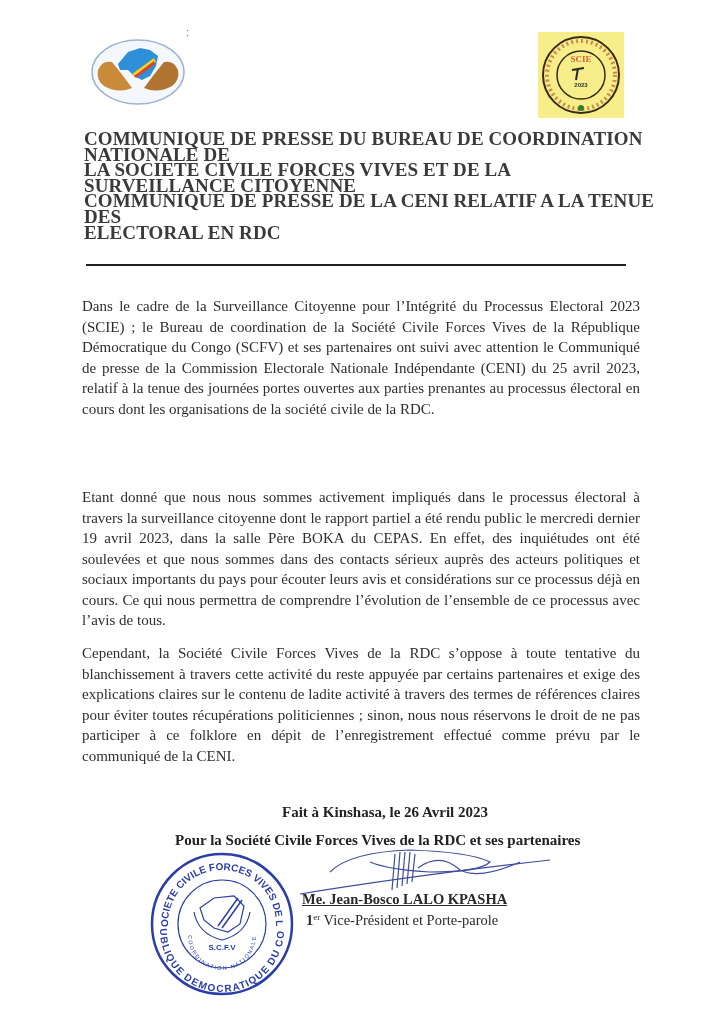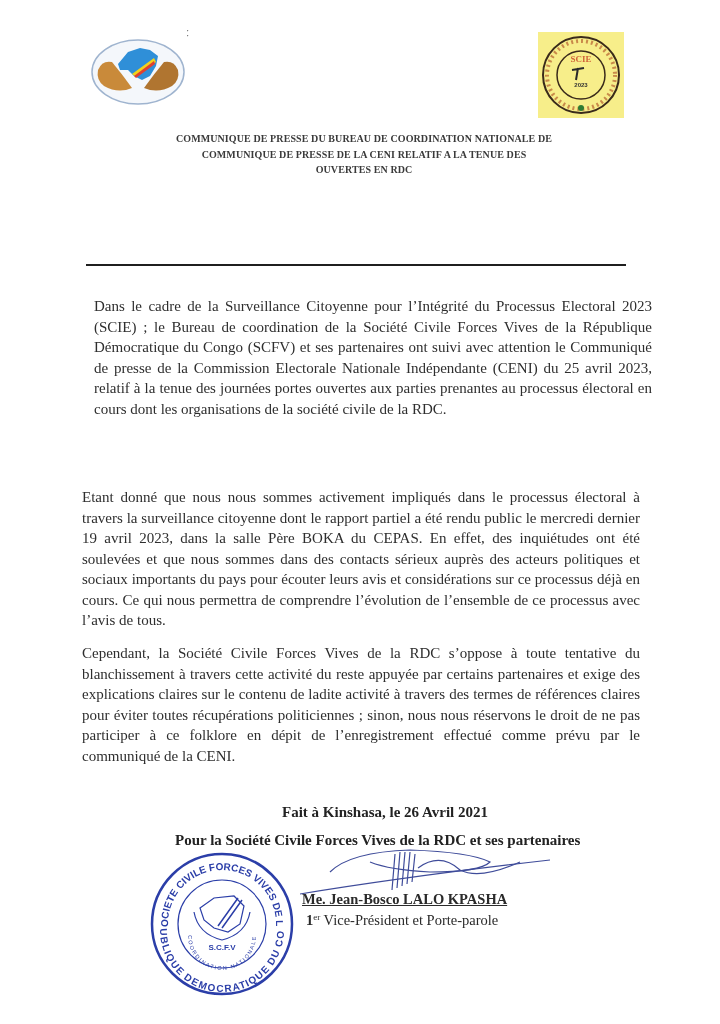--- a/index.html
+++ b/index.html
@@ -32,27 +32,27 @@
     }
     .logo-right {
       position: absolute;
       left: 538px;
       top: 32px;
       width: 86px;
       height: 86px;
     }
     .title {
       position: absolute;
-      left: 74px;
+      left: 84px;
       top: 131px;
       width: 580px;
-      text-align: center;
+      text-align: left;
       font-family: "Liberation Serif", serif;
       font-weight: bold;
-      font-size: 10px;
+      font-size: 19px;
       line-height: 15.6px;
       color: #3a3a3a;
       letter-spacing: 0.1px;
     }
     .rule {
       position: absolute;
       left: 86px;
       top: 264px;
       width: 540px;
       height: 2px;
@@ -60,21 +60,21 @@
     }
     .body-text {
       position: absolute;
       left: 82px;
       width: 558px;
       font-size: 15px;
       line-height: 20.5px;
       text-align: justify;
       color: #2e2e2e;
     }
-    .p1 { top: 296px; margin-left: 12px; }
+    .p1 { top: 296px; }
     .p2 { top: 487px; }
     .p3 { top: 643px; }
     .closing {
       position: absolute;
       font-weight: bold;
       font-size: 15px;
       color: #222;
       white-space: nowrap;
     }
     .place-date {
@@ -147,31 +147,32 @@
     <circle cx="43" cy="43" r="34" fill="none" stroke="#c98a4a" stroke-width="4" stroke-dasharray="2 3"></circle>
     <text x="43" y="30" font-family="Liberation Serif, serif" font-size="9" font-weight="bold" fill="#d0653a" text-anchor="middle">SCIE</text>
     <path d="M34 38 L46 36 M40 36 L38 48" stroke="#2a2a2a" stroke-width="2" fill="none"></path>
     <text x="43" y="55" font-family="Liberation Sans, sans-serif" font-size="6" font-weight="bold" fill="#333" text-anchor="middle">2023</text>
     <circle cx="43" cy="76" r="3" fill="#2e7d32"></circle>
   </svg>
 </div>
 
 <div class="title">
   <div>COMMUNIQUE DE PRESSE DU BUREAU DE COORDINATION NATIONALE DE</div>
+  <div>LA SOCIETE CIVILE FORCES VIVES ET DE LA SURVEILLANCE CITOYENNE</div>
   <div>COMMUNIQUE DE PRESSE DE LA CENI RELATIF A LA TENUE DES</div>
-  <div>OUVERTES EN RDC</div>
+  <div>ELECTORAL EN RDC</div>
 </div>
 
 <div class="rule"></div>
 
 <div class="body-text p1">Dans le cadre de la Surveillance Citoyenne pour l’Intégrité du Processus Electoral 2023 (SCIE) ; le Bureau de coordination de la Société Civile Forces Vives de la République Démocratique du Congo (SCFV) et ses partenaires ont suivi avec attention le Communiqué de presse de la Commission Electorale Nationale Indépendante (CENI) du 25 avril 2023, relatif à la tenue des journées portes ouvertes aux parties prenantes au processus électoral en cours dont les organisations de la société civile de la RDC.</div>
 <div class="body-text p2">Etant donné que nous nous sommes activement impliqués dans le processus électoral à travers la surveillance citoyenne dont le rapport partiel a été rendu public le mercredi dernier 19 avril 2023, dans la salle Père BOKA du CEPAS. En effet, des inquiétudes ont été soulevées et que nous sommes dans des contacts sérieux auprès des acteurs politiques et sociaux importants du pays pour écouter leurs avis et considérations sur ce processus déjà en cours. Ce qui nous permettra de comprendre l’évolution de l’ensemble de ce processus avec l’avis de tous.</div>
 <div class="body-text p3">Cependant, la Société Civile Forces Vives de la RDC s’oppose à toute tentative du blanchissement à travers cette activité du reste appuyée par certains partenaires et exige des explications claires sur le contenu de ladite activité à travers des termes de références claires pour éviter toutes récupérations politiciennes ; sinon, nous nous réservons le droit de ne pas participer à ce folklore en dépit de l’enregistrement effectué comme prévu par le communiqué de la CENI.</div>
 
-<div class="closing place-date">Fait à Kinshasa, le 26 Avril 2021</div>
+<div class="closing place-date">Fait à Kinshasa, le 26 Avril 2023</div>
 <div class="closing for-line">Pour la Société Civile Forces Vives de la RDC et ses partenaires</div>
 
 <div class="stamp">
   <svg width="148" height="148" viewBox="0 0 148 148">
     <defs>
       <path id="topArc" d="M20 74 A54 54 0 0 1 128 74"></path>
       <path id="bottomArc" d="M22 80 A52 52 0 0 0 126 80"></path>
       <path id="innerArc" d="M40 86 A34 34 0 0 0 108 86"></path>
     </defs>
     <circle cx="74" cy="74" r="70" fill="none" stroke="#2b3ea8" stroke-width="2.5"></circle>

